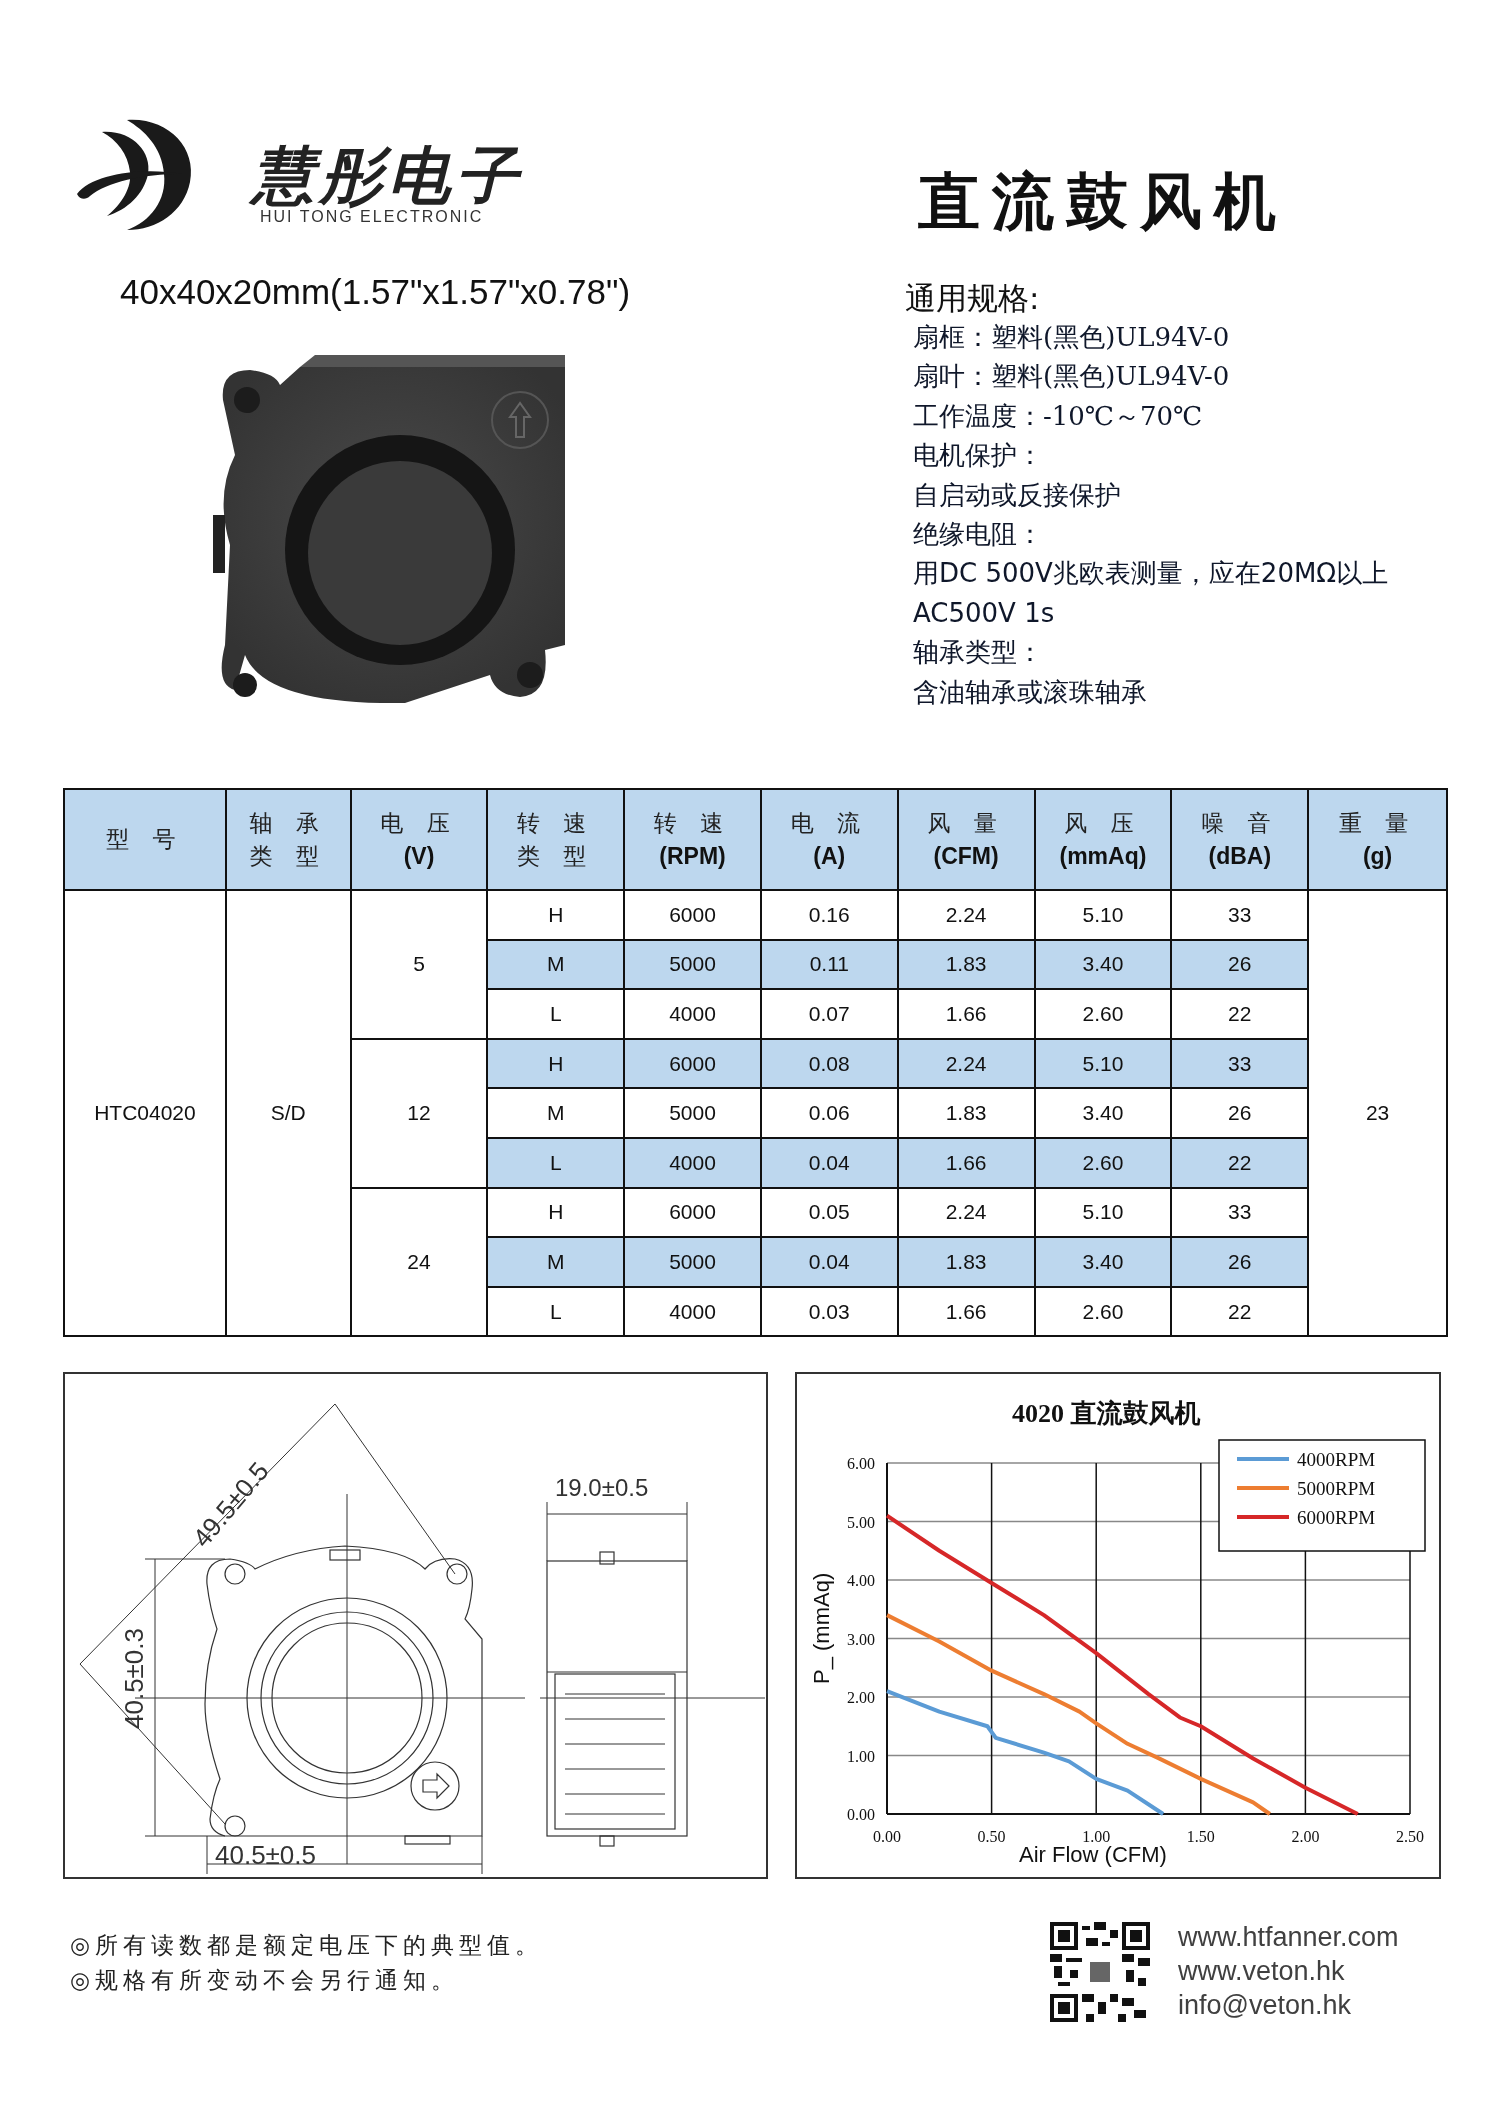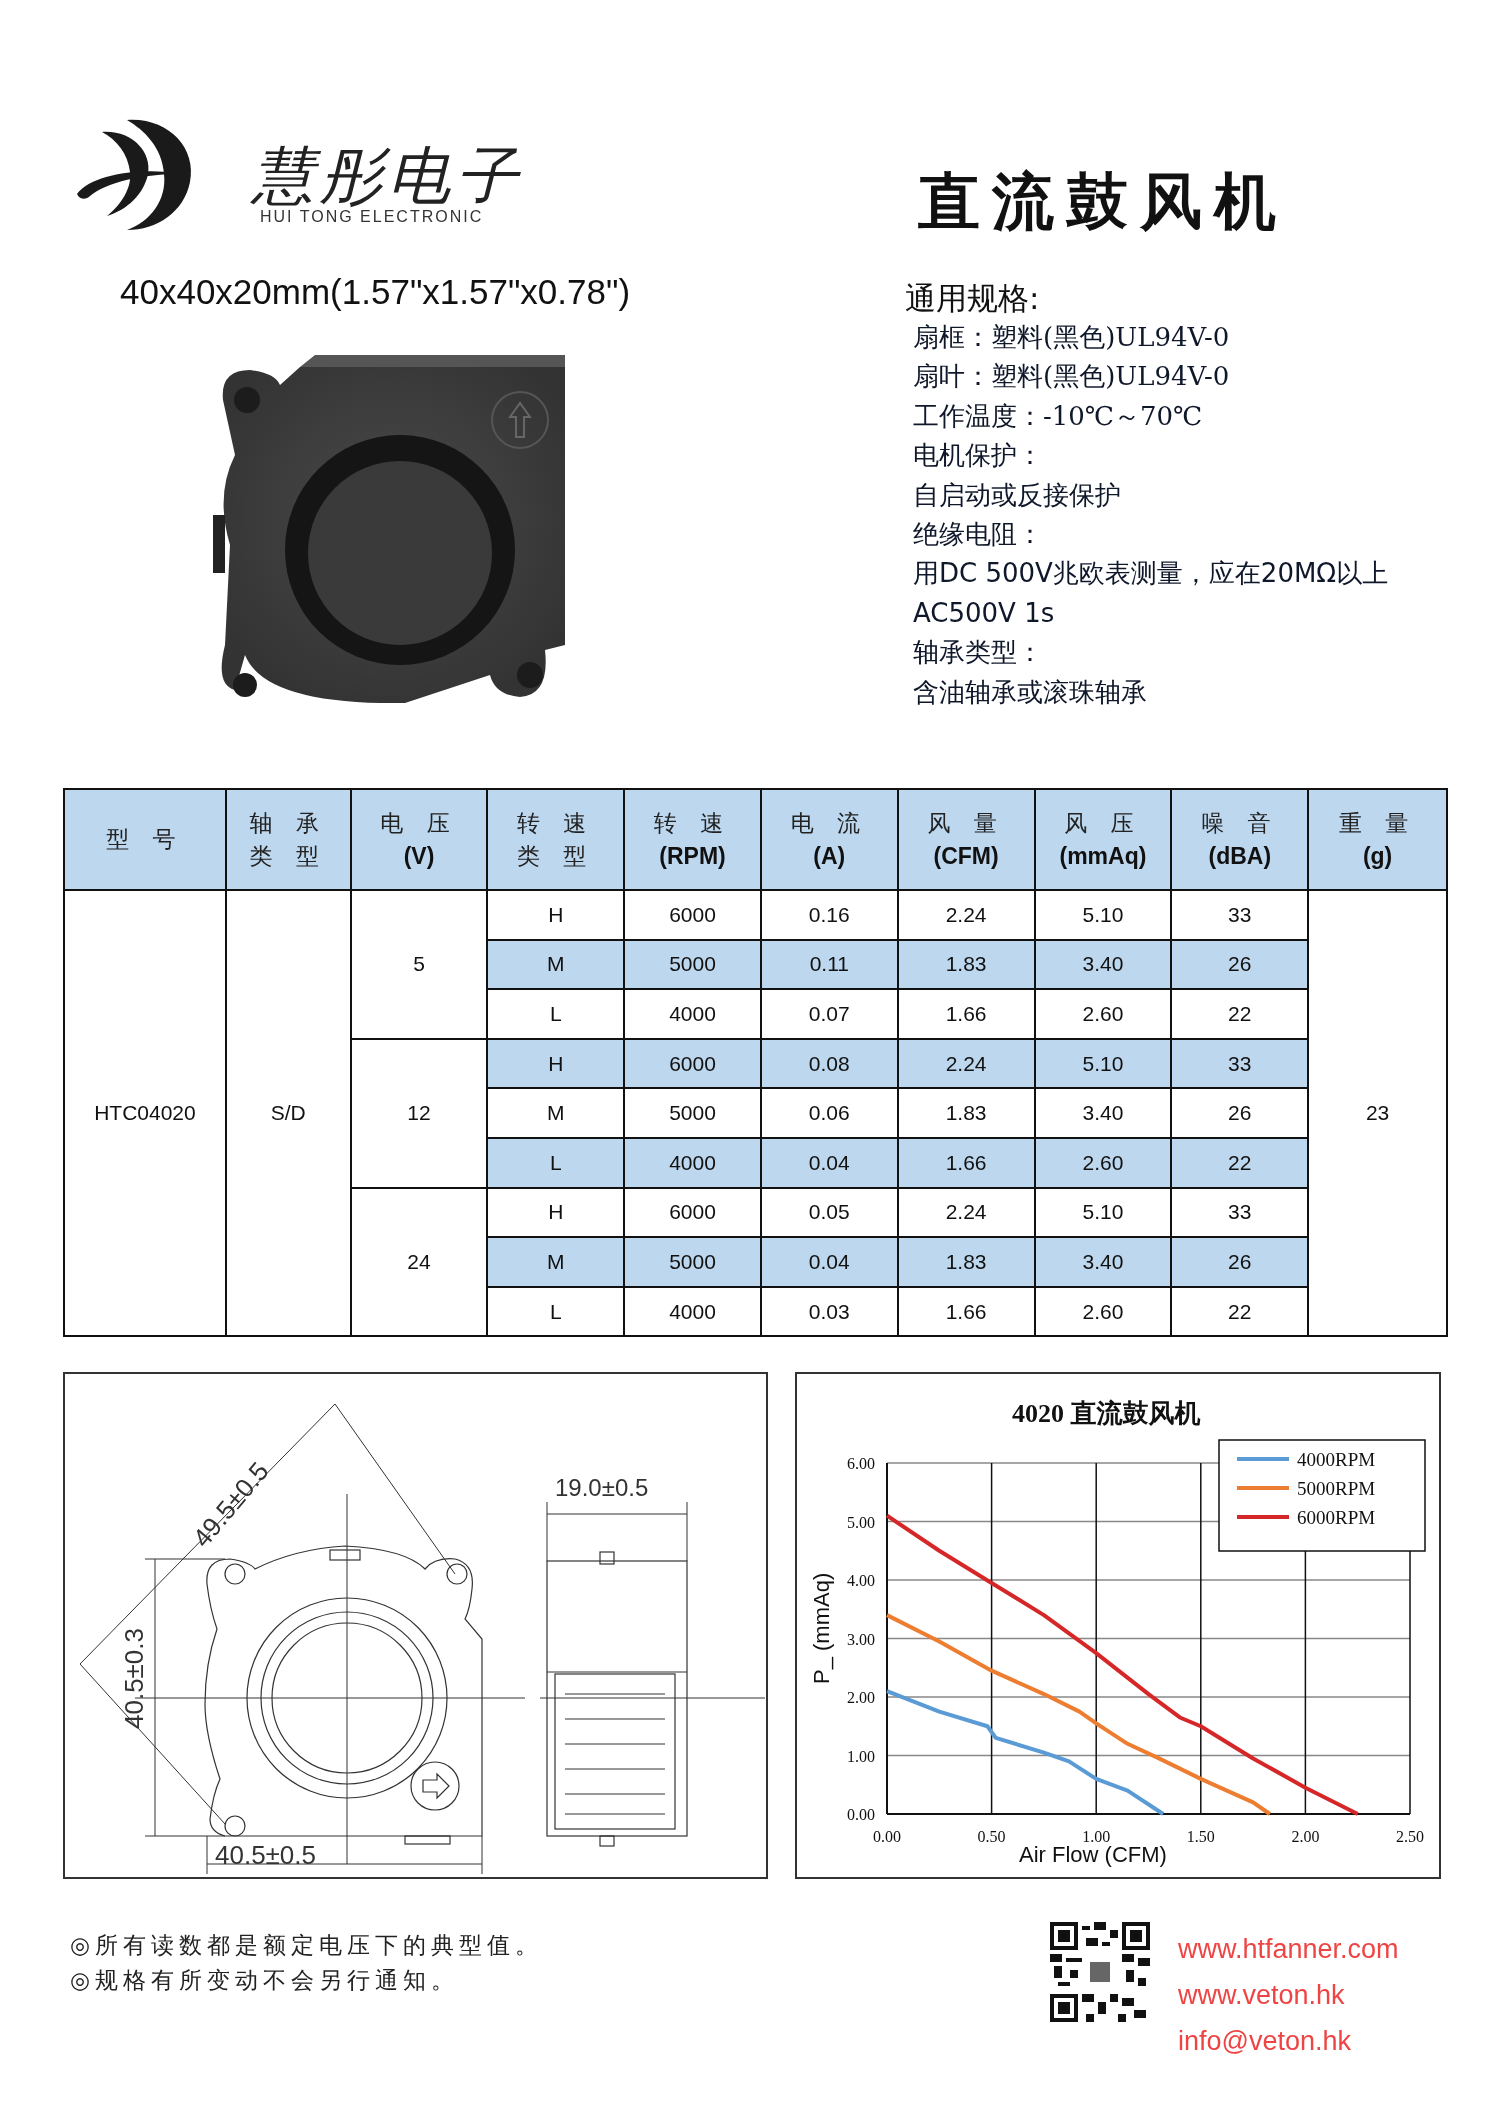--- a/index.html
+++ b/index.html
@@ -2,21 +2,21 @@
 <html><head>
 <meta charset="utf-8">
 <style>
   * { box-sizing: border-box; margin: 0; padding: 0; }
   body { width: 1500px; height: 2121px; background: #fff; font-family: "Liberation Sans", "DejaVu Sans", sans-serif; color: #111; position: relative; overflow: hidden; }
   .abs { position: absolute; }
 
   
   .logo { left: 72px; top: 112px; width: 560px; height: 120px; }
   .logo-mark { left: 0; top: 0; width: 130px; height: 120px; }
-  .logo-cn { left: 180px; top: 22px; font-family: "DejaVu Serif", serif; font-size: 62px; font-weight: 400; font-style: italic; letter-spacing: 6px; color: #222; }
+  .logo-cn { left: 180px; top: 22px; font-family: "DejaVu Serif", serif; font-size: 62px; font-weight: 700; font-style: italic; letter-spacing: 6px; color: #222; }
   .logo-en { left: 188px; top: 96px; font-size: 16px; letter-spacing: 2px; color: #333; }
 
   .dims-title { left: 120px; top: 272px; font-size: 35px; color: #111; }
   .main-title { left: 918px; top: 160px; font-family: "DejaVu Serif", serif; font-size: 62px; font-weight: bold; letter-spacing: 12px; color: #111; }
 
   
   .specs { left: 905px; top: 278px; width: 560px; }
   .specs .head { font-size: 31px; line-height: 40px; font-family: "DejaVu Sans", sans-serif; }
   .specs .line { font-size: 26px; line-height: 39.4px; font-family: "DejaVu Sans", sans-serif; color: #0f172a; margin-left: 8px; }
   .specs .serif { font-family: "DejaVu Serif", serif; }
@@ -35,21 +35,21 @@
 
   
   .drawing-box { left: 63px; top: 1372px; width: 705px; height: 507px; border: 2px solid #333; }
   .chart-box { left: 795px; top: 1372px; width: 646px; height: 507px; border: 2px solid #333; }
 
   .notes { left: 70px; top: 1928px; }
   .notes .n { font-size: 23px; line-height: 35px; letter-spacing: 5px; font-family: "DejaVu Sans", sans-serif; color: #222; }
 
   .qr { left: 1050px; top: 1922px; width: 100px; height: 100px; }
   .contact { left: 1178px; top: 1920px; }
-  .contact .c { font-size: 27px; line-height: 34px; color: #ef4444; margin-top: 12px; }
+  .contact .c { font-size: 27px; line-height: 34px; color: #404040; }
 </style>
 </head>
 <body>
 
 <div class="abs logo">
   <svg class="abs logo-mark" viewBox="0 0 130 120">
     <path d="M55 8 C95 5 125 35 118 70 C112 100 85 118 55 118 C78 110 95 88 92 62 C90 35 72 18 55 8 Z" fill="#1a1a1a"></path>
     <path d="M30 20 C60 18 80 40 76 62 C72 82 55 98 35 104 C50 92 60 75 58 60 C56 42 45 28 30 20 Z" fill="#1a1a1a"></path>
     <path d="M5 82 C20 62 70 55 110 62 C70 62 35 70 18 84 C14 88 8 88 5 82 Z" fill="#1a1a1a"></path>
   </svg>

